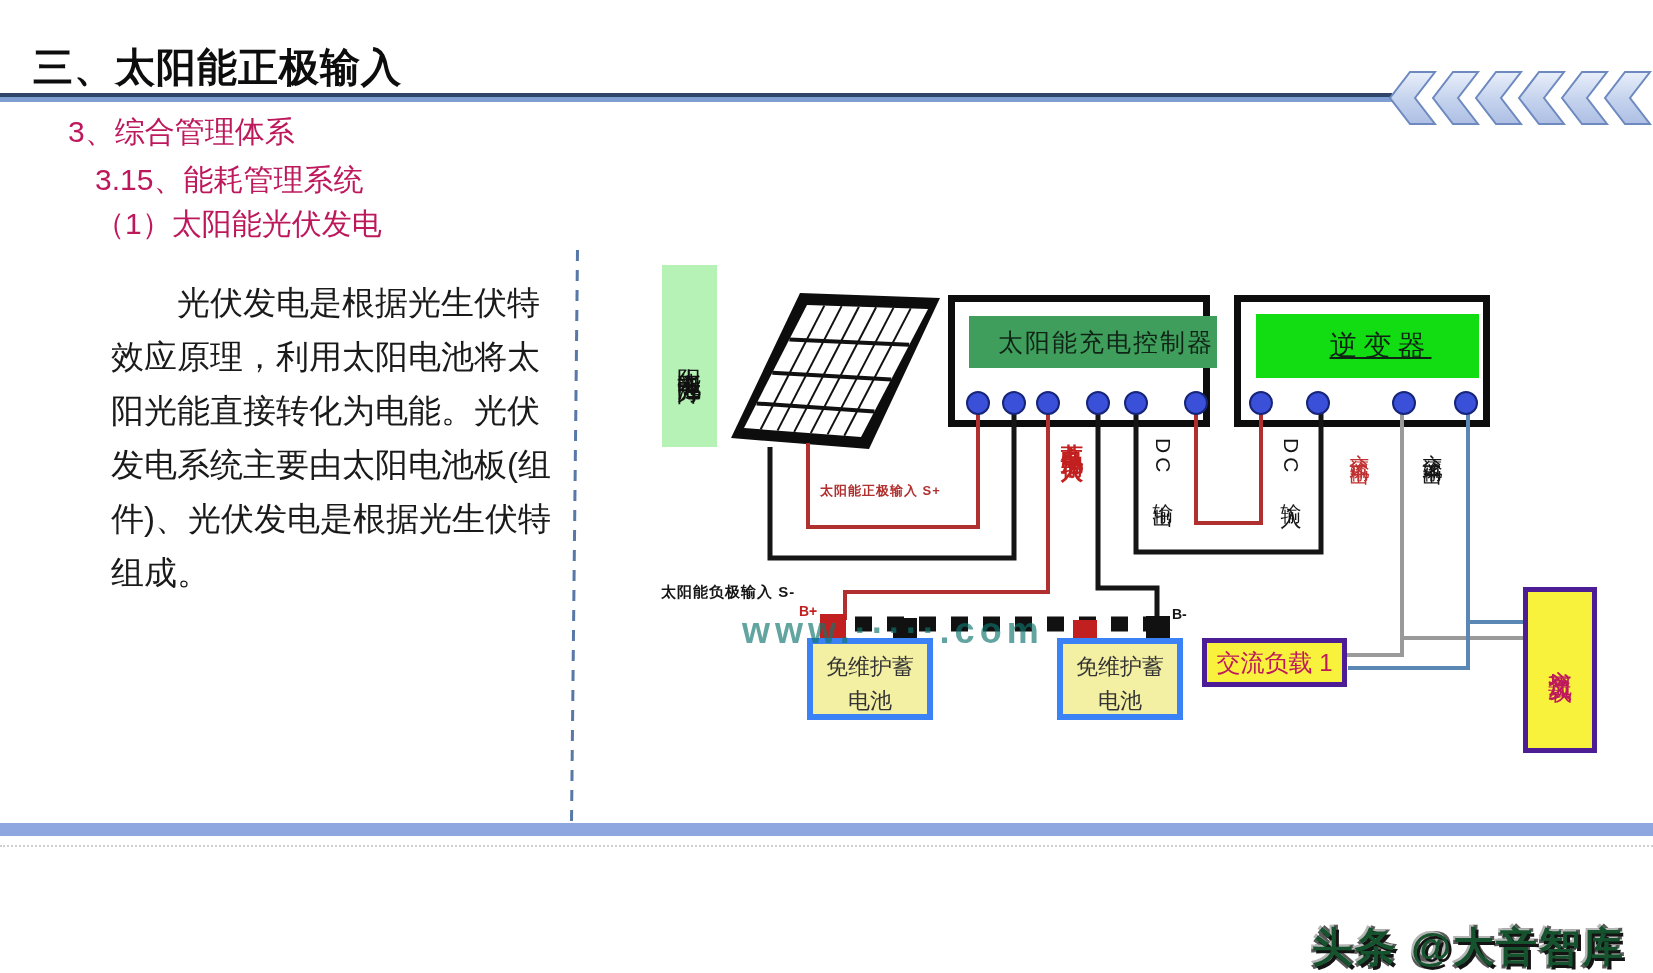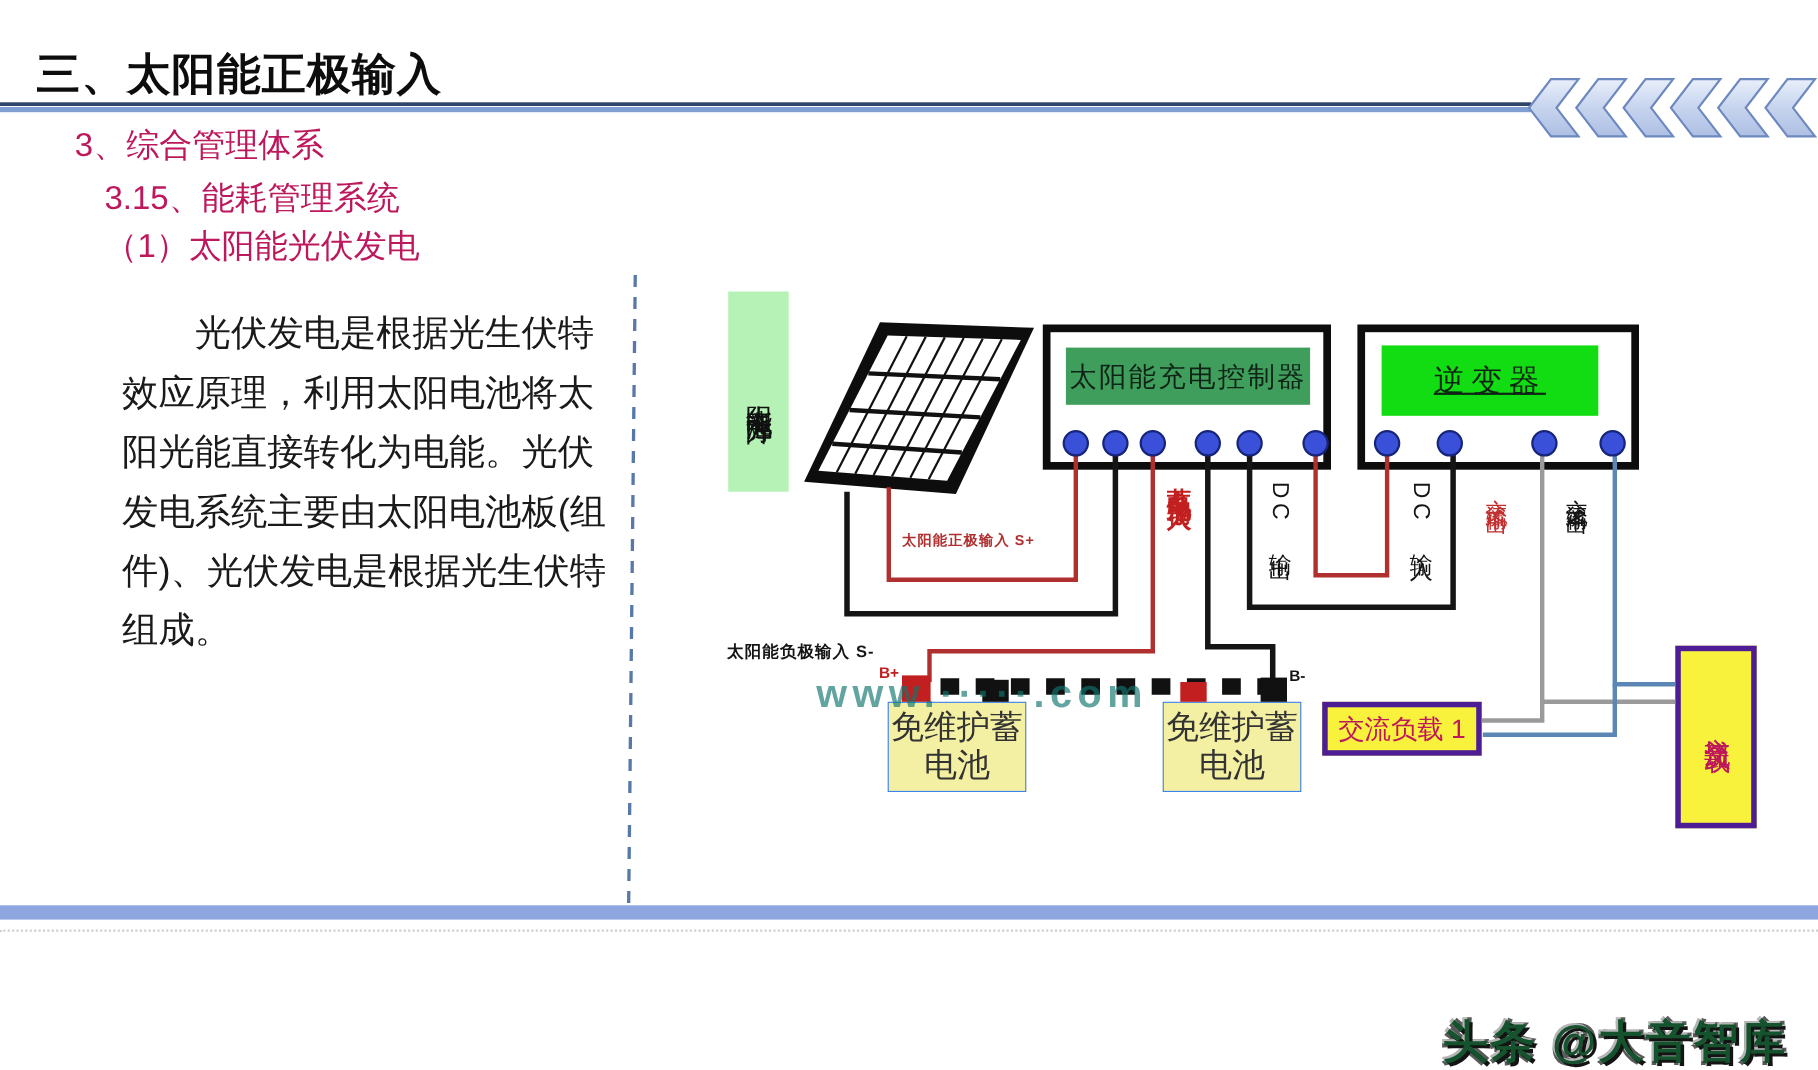--- a/index.html
+++ b/index.html
@@ -31,27 +31,27 @@
     text-shadow:3px 3px 0 #141414,-2px -2px 0 #b5b5b5,2px -2px 0 #5a5a5a,-2px 2px 0 #5a5a5a;}
 
   
   .array-label{position:absolute;left:662px;top:265px;width:55px;height:182px;background:var(--array-box);
     writing-mode:vertical-rl;text-orientation:upright;font-size:24px;line-height:55px;letter-spacing:2px;
     color:#111;text-align:center;}
   .device-box{position:absolute;background:#fff;border:7px solid #0d0d0d;box-sizing:border-box;}
   .controller-box{left:948px;top:295px;width:262px;height:132px;}
   .inverter-box{left:1234px;top:295px;width:256px;height:132px;}
   .device-header{position:absolute;display:flex;align-items:center;justify-content:center;
-    font-size:25px;letter-spacing:2px;color:#0f2416;}
+    font-size:25px;letter-spacing:2px;color:#0f2416;padding-left:26px;}
   .controller-header{left:14px;top:14px;width:222px;height:52px;background:var(--controller-header);}
   .inverter-header{left:15px;top:12px;width:197px;height:64px;background:var(--inverter-header);font-size:28px;letter-spacing:6px;text-decoration:underline;}
 
   .battery-box{position:absolute;width:126px;height:82px;background:var(--battery-box);
-    border:1px solid #3b82f6;box-sizing:border-box;text-align:center;color:#333;
-    font-size:30px;line-height:34px;padding-top:6px;}
+    border:6px solid #3b82f6;box-sizing:border-box;text-align:center;color:#333;
+    font-size:22px;line-height:34px;padding-top:6px;}
   .battery-1{left:807px;top:638px;}
   .battery-2{left:1057px;top:638px;}
   .load-box{background:var(--load-box);border:5px solid #4c1d95;box-sizing:border-box;color:#be185d;
     display:flex;align-items:center;justify-content:center;}
   .load-1{position:absolute;left:1202px;top:638px;width:145px;height:49px;font-size:24px;white-space:nowrap;}
   .load-2{position:absolute;left:1523px;top:587px;width:74px;height:166px;font-size:24px;
     writing-mode:vertical-rl;letter-spacing:3px;}
 
   
   .wire-label{position:absolute;white-space:nowrap;}

